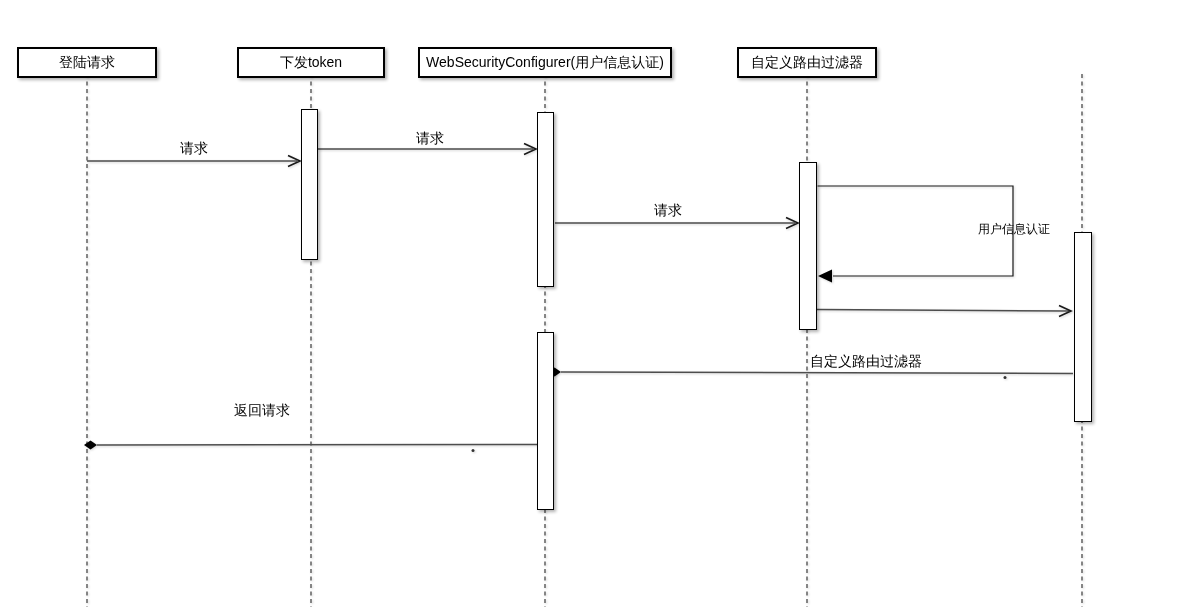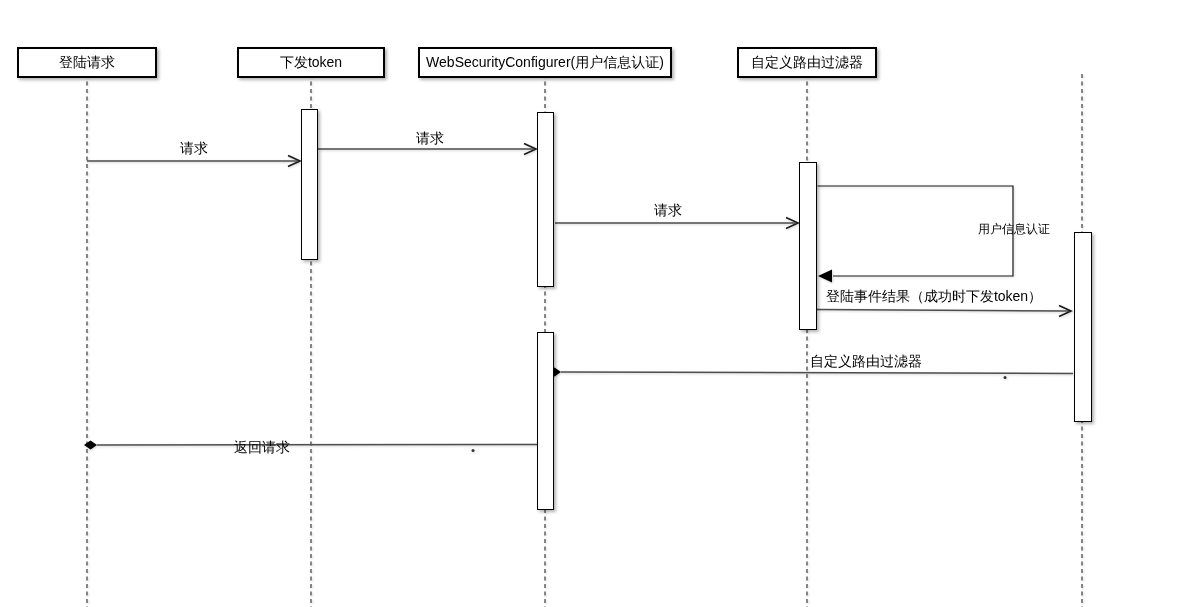--- a/index.html
+++ b/index.html
@@ -79,17 +79,16 @@
     <span>WebSecurityConfigurer(用户信息认证)</span>
   </div>
   <div class="participant" style="left:737px;width:140px">
     <span>自定义路由过滤器</span>
   </div>
 
   <div class="msg-label" style="left:194px;top:141px">请求</div>
   <div class="msg-label" style="left:430px;top:131px">请求</div>
   <div class="msg-label" style="left:668px;top:203px">请求</div>
   <div class="msg-label small" style="left:1014px;top:223px">用户信息认证</div>
-  <div class="msg-label" style="left:934px;top:289px">登陆事件结果（成功时下发token）</div>
   <div class="msg-label" style="left:866px;top:354px">自定义路由过滤器</div>
-  <div class="msg-label" style="left:262px;top:440px">返回请求</div>
+  <div class="msg-label" style="left:262px;top:403px">返回请求</div>
 
 </div>
 
 </body></html>

